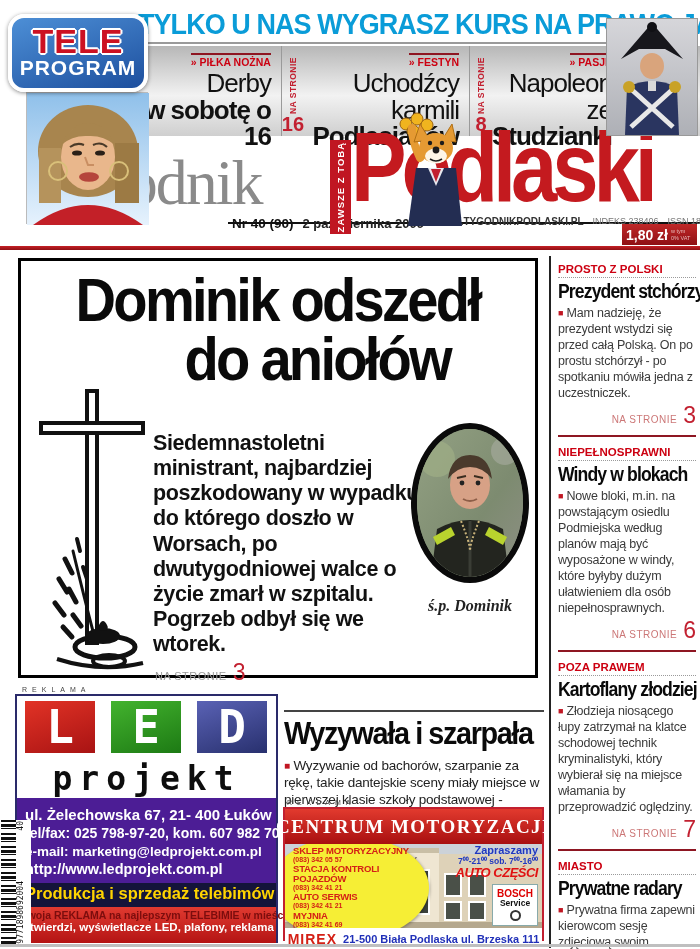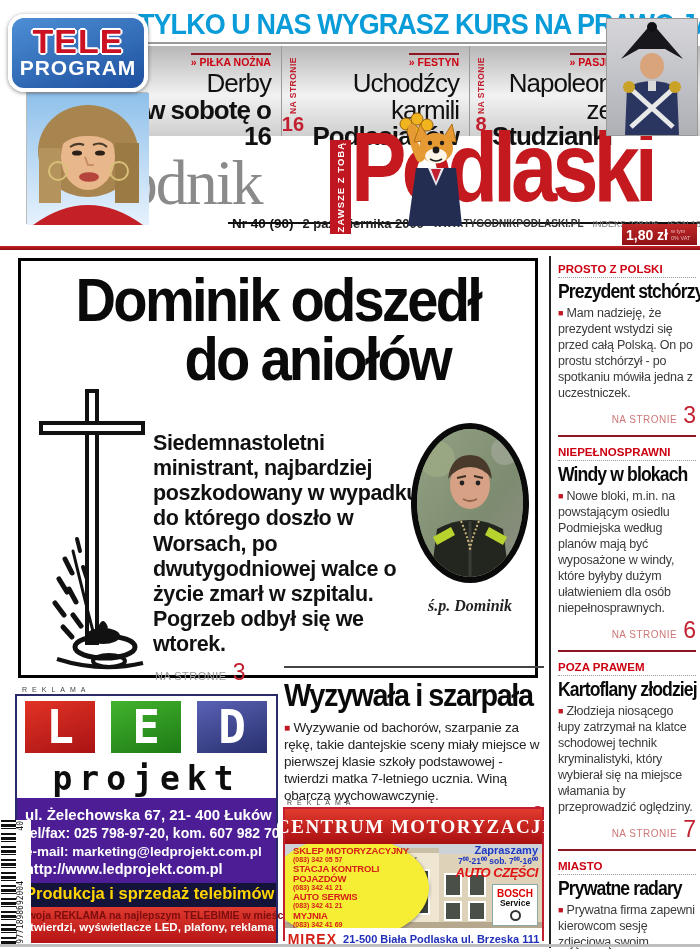--- a/index.html
+++ b/index.html
@@ -34,21 +34,21 @@
 
   
   .masthead-prefix { position:absolute; left:50px; top:146px; font-family:"Liberation Serif", serif; font-size:64px; color:#8a8a8a; letter-spacing:-2px; }
   .ribbon { position:absolute; left:330px; top:140px; width:21px; height:94px; background:#c01622; display:flex; align-items:center; justify-content:center; z-index:3; }
   .ribbon span { writing-mode:vertical-rl; transform:rotate(180deg); color:#fff; font-size:9.5px; font-weight:bold; letter-spacing:1px; }
   .masthead-title { position:absolute; left:351px; top:118px; font-size:98px; font-weight:900; color:#c41a1f; letter-spacing:-6px; line-height:1; transform:scaleX(.85); transform-origin:left center; white-space:nowrap; }
   .mascot { position:absolute; left:390px; top:112px; width:80px; height:120px; z-index:4; }
 
   
   .info-rule { position:absolute; left:228px; top:222px; width:472px; height:2px; background:#111; }
-  .info-bar { position:absolute; left:232px; top:216px; width:352px; display:flex; align-items:center; gap:9px; white-space:nowrap; }
+  .info-bar { position:absolute; left:232px; top:216px; width:352px; display:flex; align-items:flex-start; gap:9px; white-space:nowrap; }
   .info-issue { font-size:13.5px; font-weight:bold; color:#111; }
   .info-date { font-size:13px; font-weight:bold; color:#222; }
   .info-site { font-size:10px; font-weight:bold; color:#333; }
   .info-gray { font-size:9px; color:#777; }
   .price-box { position:absolute; right:3px; top:224px; width:75px; height:21px; background:linear-gradient(180deg,#c02828,#8e0f14); display:flex; align-items:center; justify-content:center; gap:3px; }
   .price-box .p { color:#fff; font-weight:bold; font-size:14px; }
   .price-box .v { color:#e7b9b9; font-size:5.5px; width:22px; line-height:1.1; }
   .red-rule { position:absolute; left:0; top:246px; width:700px; height:4px; background:linear-gradient(180deg,#c62026,#8e0f14); }
 
   
@@ -70,21 +70,21 @@
   .sb-section { margin-bottom:4px; }
   .sb-cat { font-size:11.5px; font-weight:bold; color:#cc0011; padding:5px 0 2px; border-bottom:1px dotted #9a9a9a; margin-bottom:3px; }
   .sb-head { font-size:20px; font-weight:900; color:#0a0a0a; letter-spacing:-1px; line-height:1; white-space:nowrap; transform:scaleX(.88); transform-origin:left center; margin:2px 0 4px; }
   .sb-body { font-size:12.5px; color:#3a3a3a; line-height:1.28; letter-spacing:-.2px; }
   .sb-body .bullet { color:#c01622; font-size:9px; vertical-align:1px; }
   .sb-pageref { justify-content:flex-end; margin-top:1px; }
   .sb-pageref .lbl { color:#c77; font-size:10px; }
   .sb-sep { height:2px; background:#8e1622; margin:6px 0 2px; }
 
   
-  .secondary { position:absolute; left:284px; top:666px; width:260px; border-top:2px solid #444; padding-top:10px; }
+  .secondary { position:absolute; left:284px; top:710px; width:260px; border-top:2px solid #444; padding-top:4px; }
   .sec-head { font-size:31px; font-weight:900; color:#0a0a0a; letter-spacing:-1.5px; white-space:nowrap; transform:scaleX(.93); transform-origin:left center; }
   .sec-body { font-size:13.5px; color:#222; line-height:1.25; letter-spacing:-.2px; margin-top:6px; }
   .sec-body .bullet { color:#c01622; font-size:10px; vertical-align:1px; }
   .sec-pageref { justify-content:flex-end; margin-top:-2px; }
 
   .ad-label { position:absolute; font-size:7px; letter-spacing:5px; color:#444; }
   .ad-label.left { left:22px; top:686px; }
   .ad-label.mid { left:287px; top:799px; }
 
   

